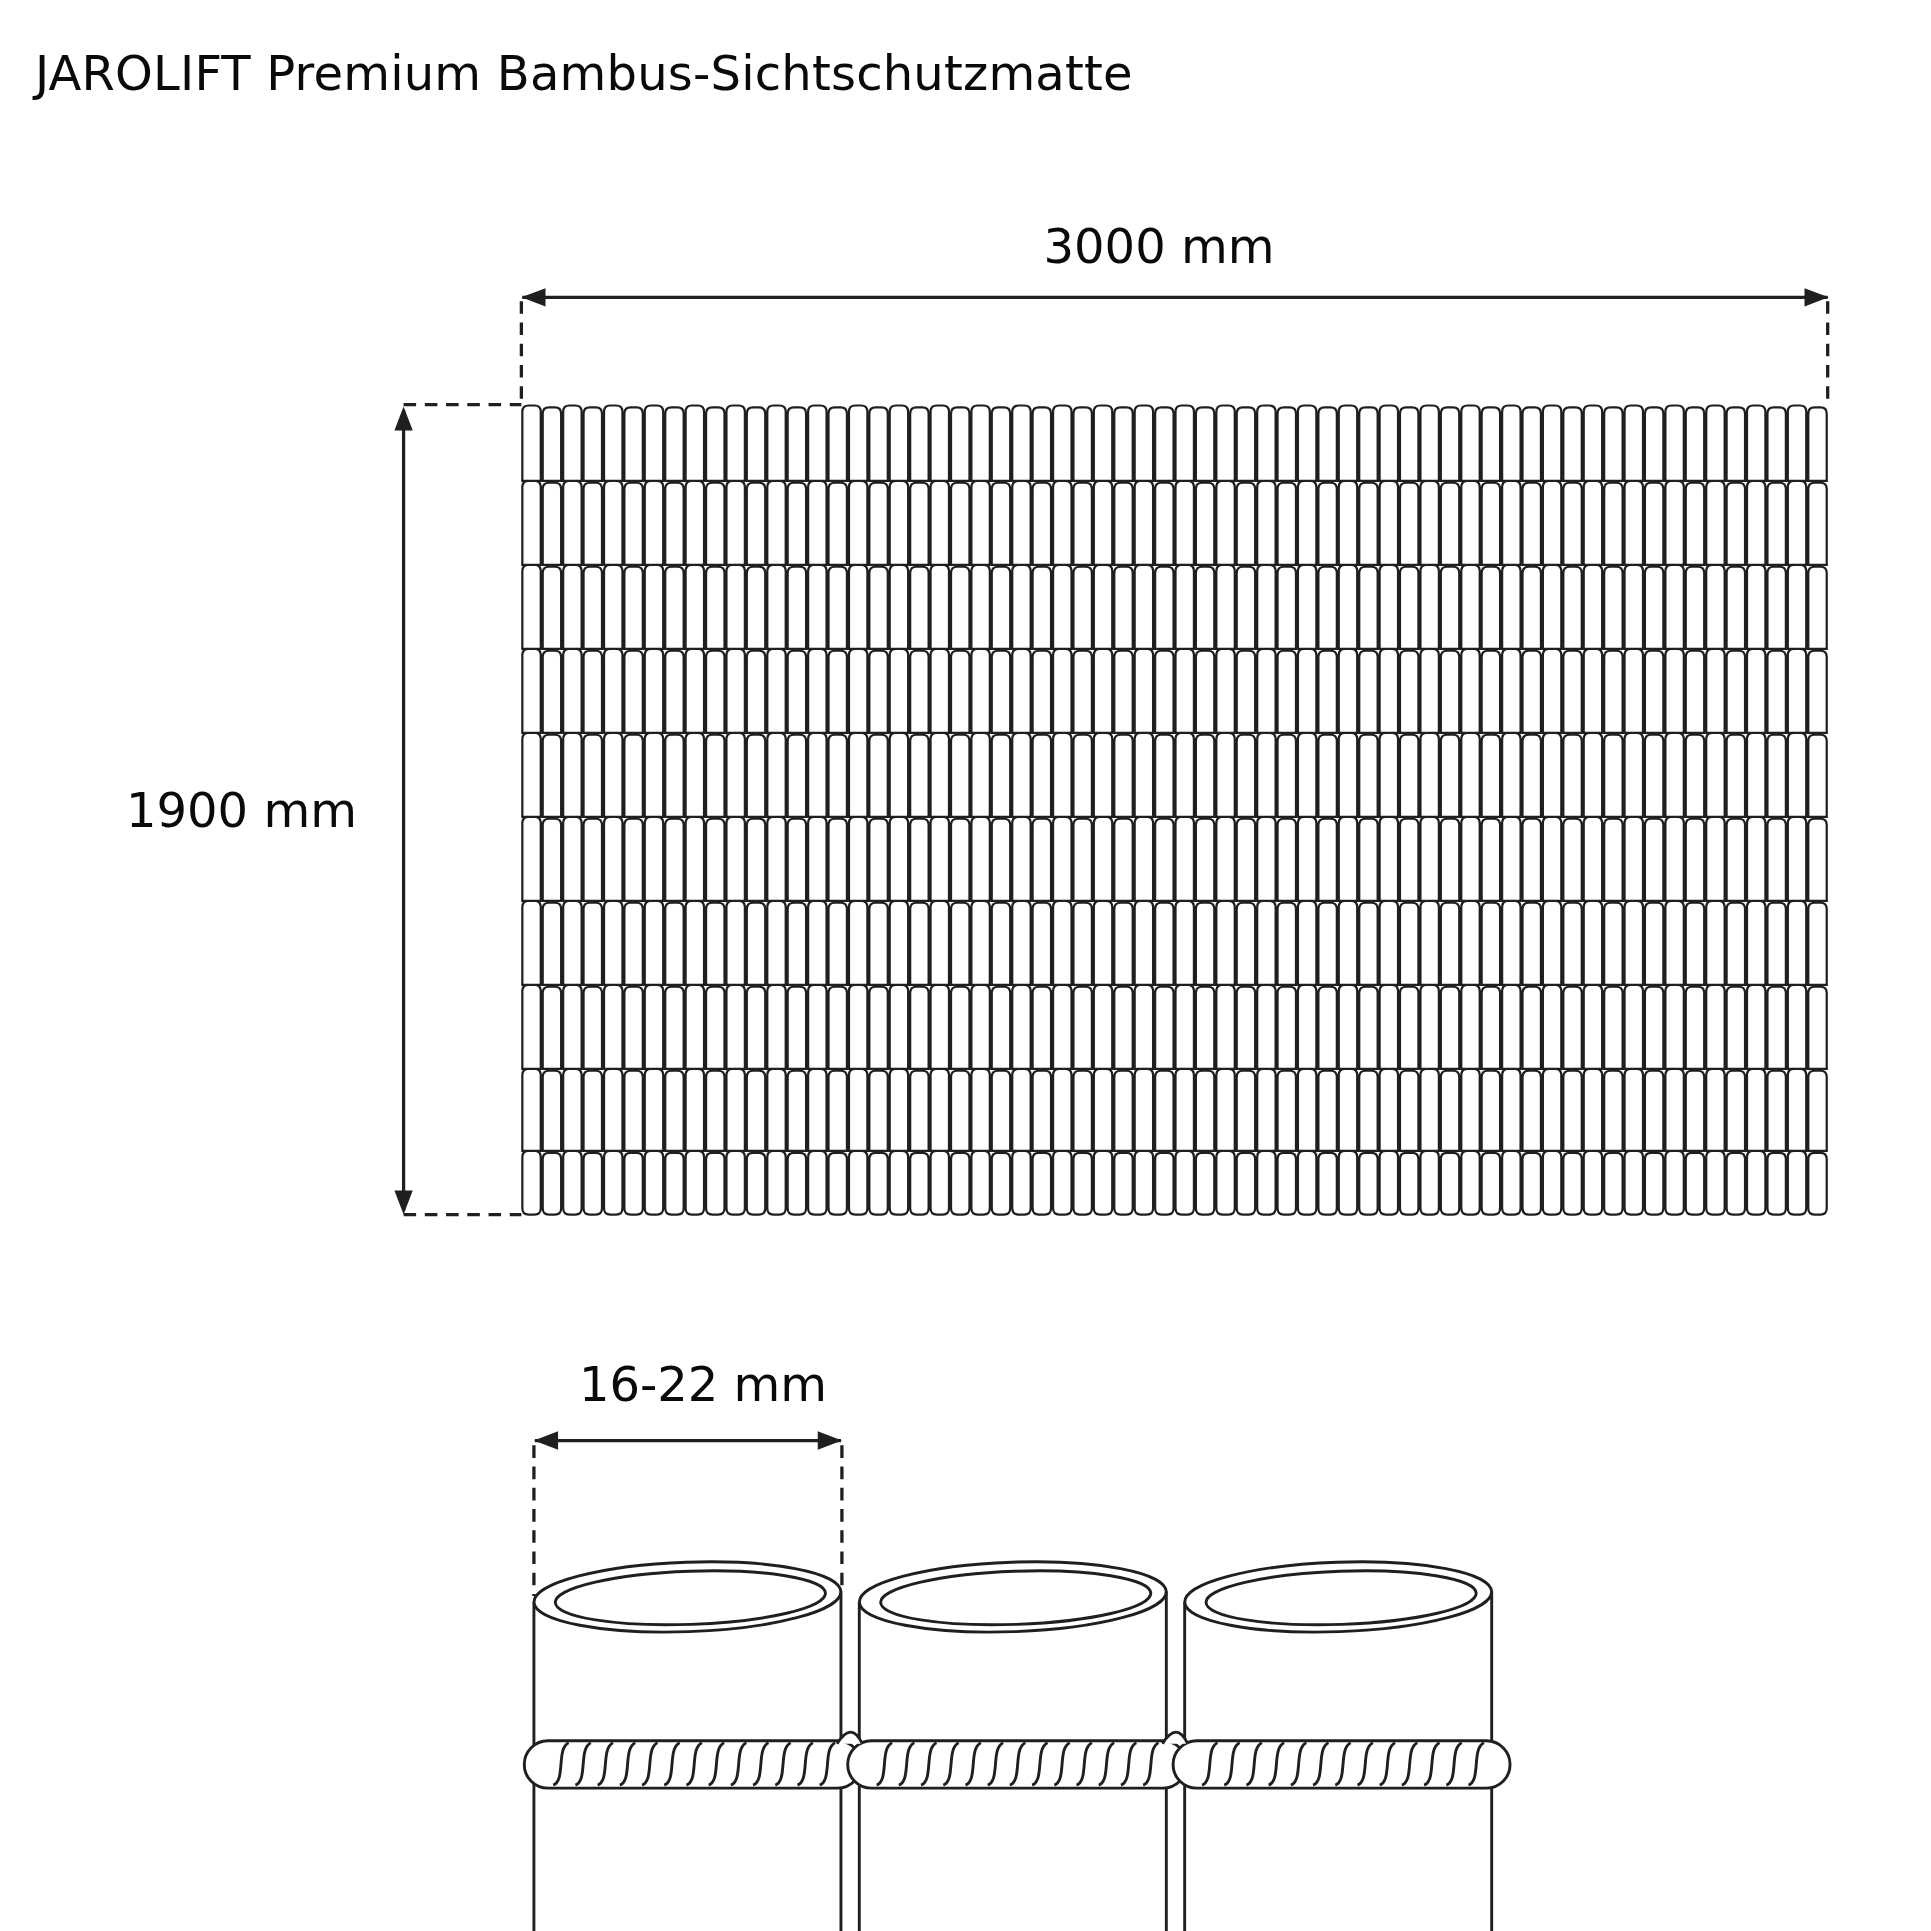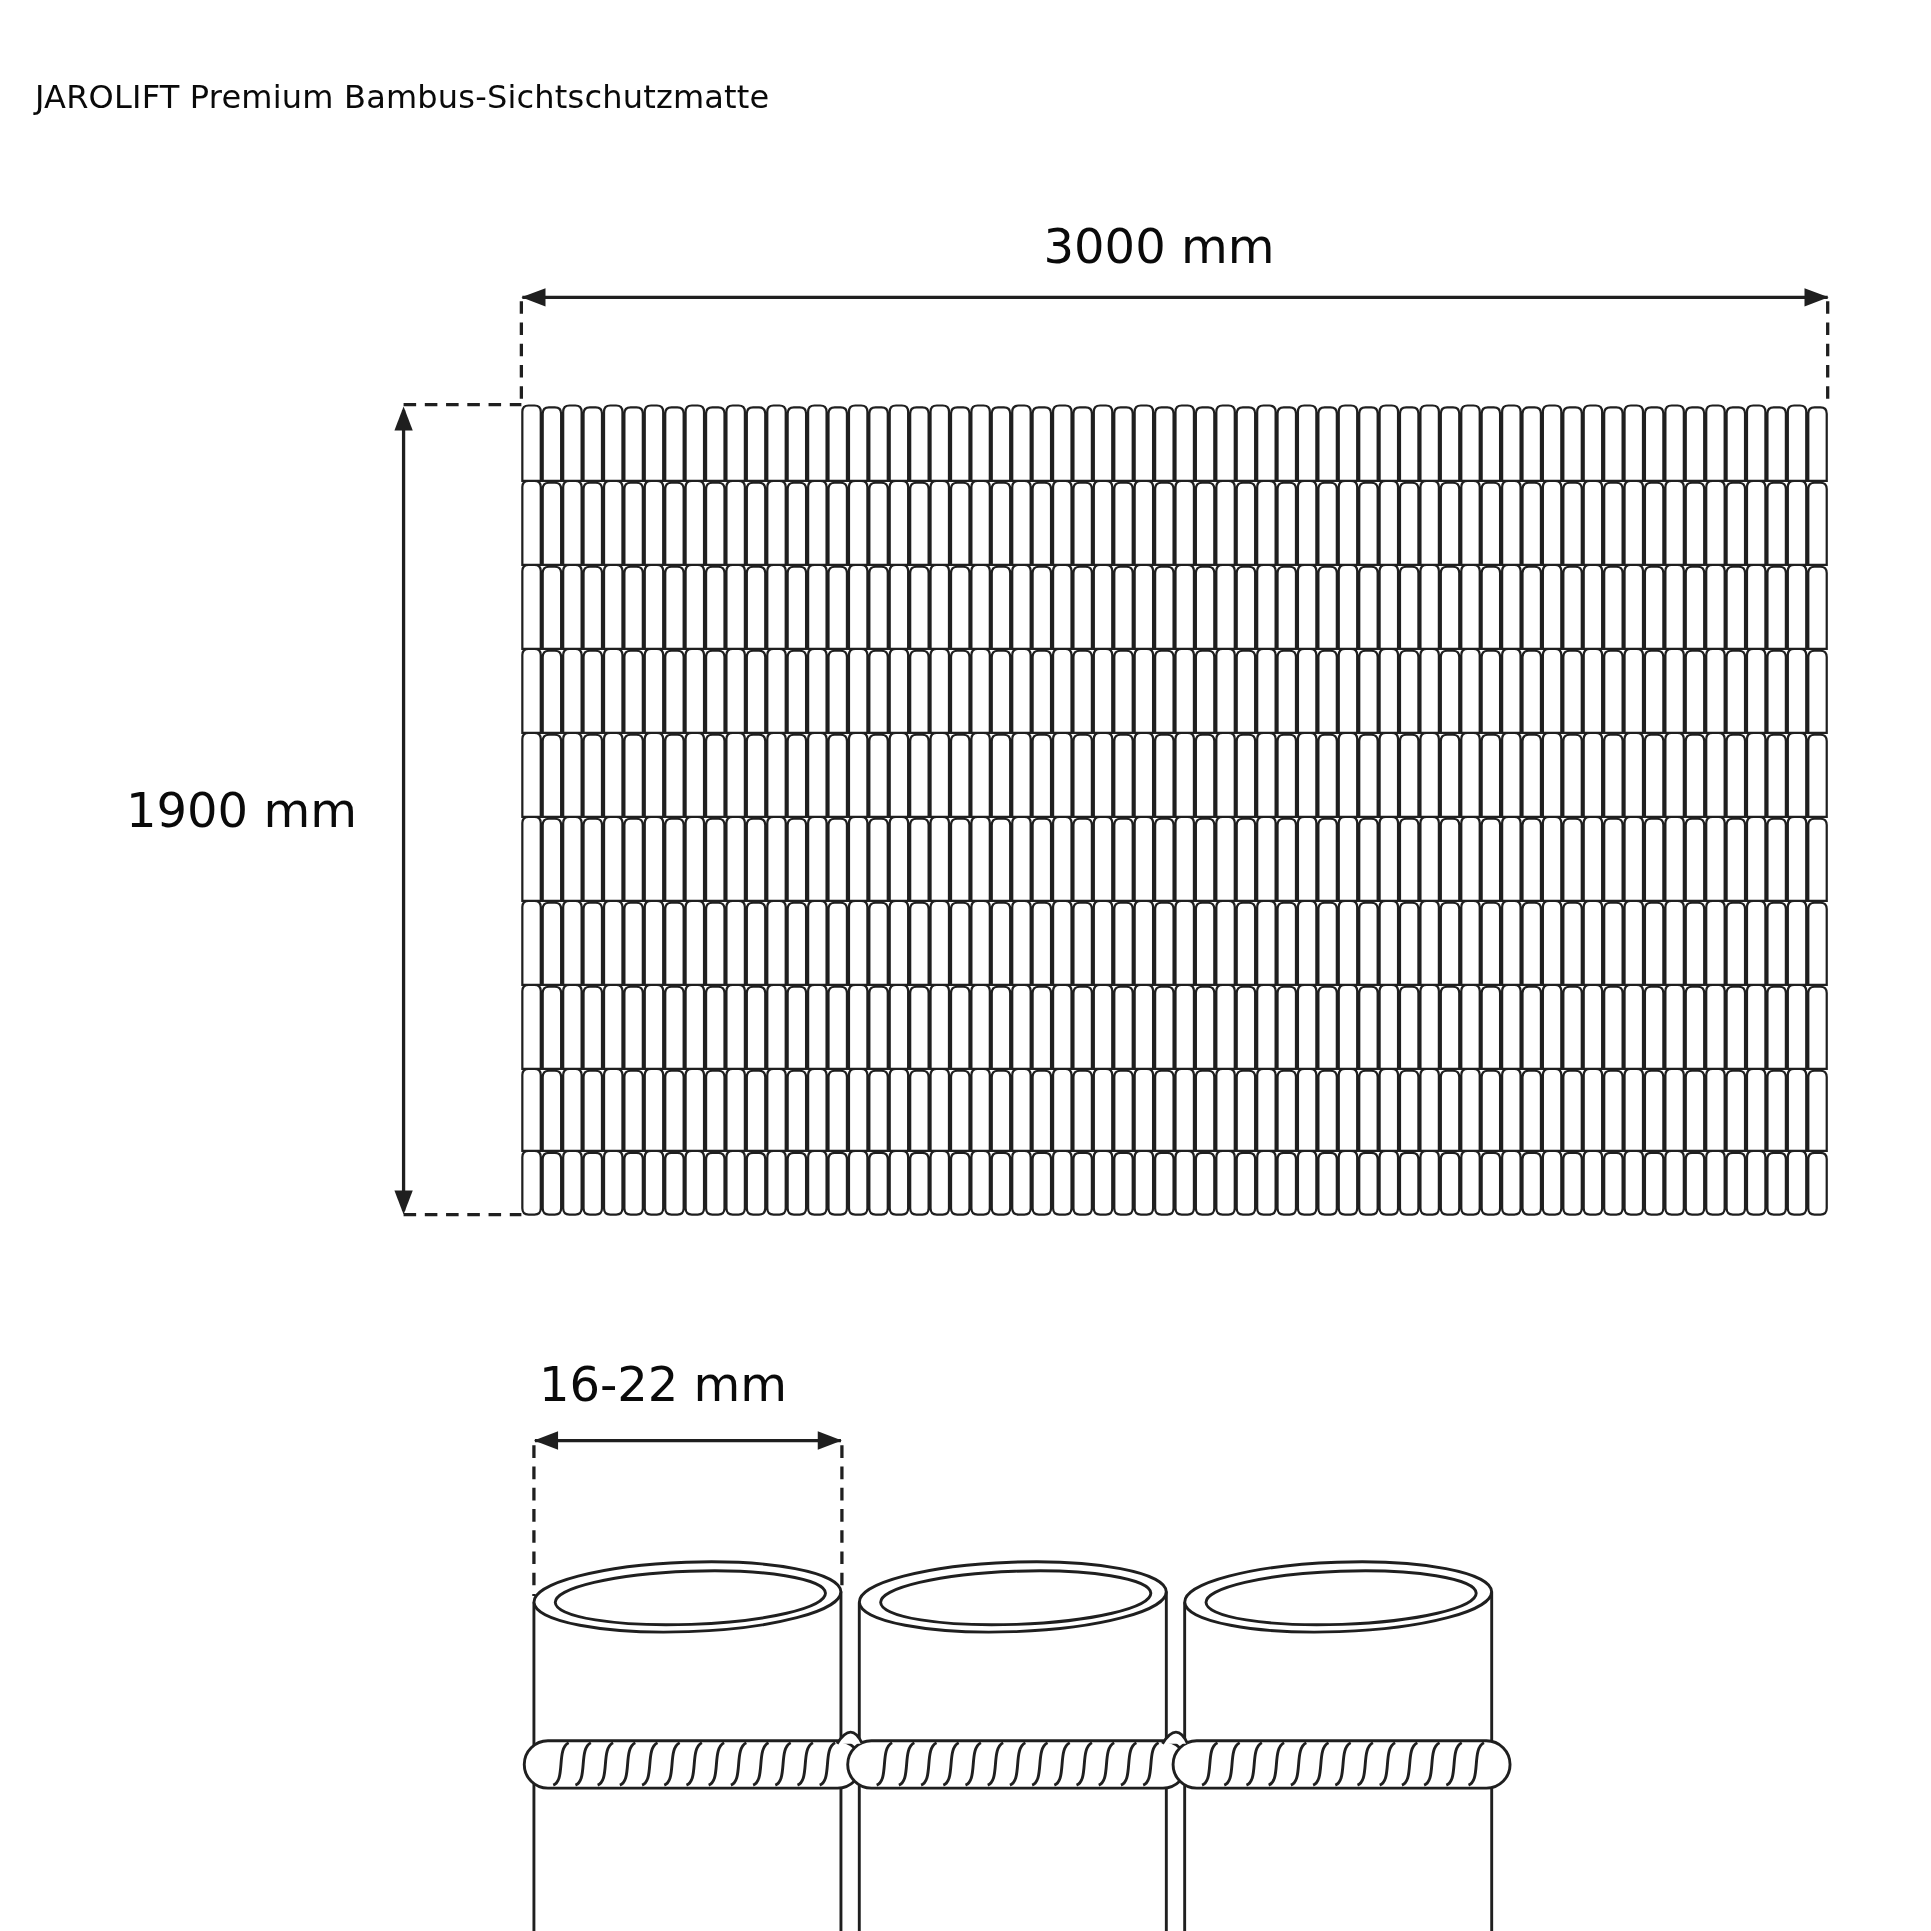--- a/index.html
+++ b/index.html
@@ -11,25 +11,25 @@
     overflow: hidden;
   }
   .page { position: absolute; inset: 0; }
   #canvas { position: absolute; left: 0; top: 0; }
   .label {
     position: absolute;
     color: #0a0a0a;
     white-space: nowrap;
     line-height: 1;
   }
-  .title-label { left: 35px; top: 49px; font-size: 32px; letter-spacing: 0.2px; margin-top: 32px; }
+  .title-label { left: 35px; top: 49px; font-size: 48px; letter-spacing: 0.2px; }
   .dim-label   { font-size: 48px; }
   #width-label    { left: 1159px; top: 222px; transform: translateX(-50%); text-align: right; }
   #height-label   { left: 126px;  top: 786px; }
-  #diameter-label { left: 663px;  top: 1360px; transform: translateX(-50%); }
+  #diameter-label { left: 703px;  top: 1360px; transform: translateX(-50%); }
 </style>
 </head>
 <body>
 
 <div class="page">
 
   <svg id="canvas" width="1931" height="1931" viewBox="0 0 2000 2000">
 
     <g id="dim-group" stroke="#1f1f1f" stroke-width="3.4" fill="none">
 

